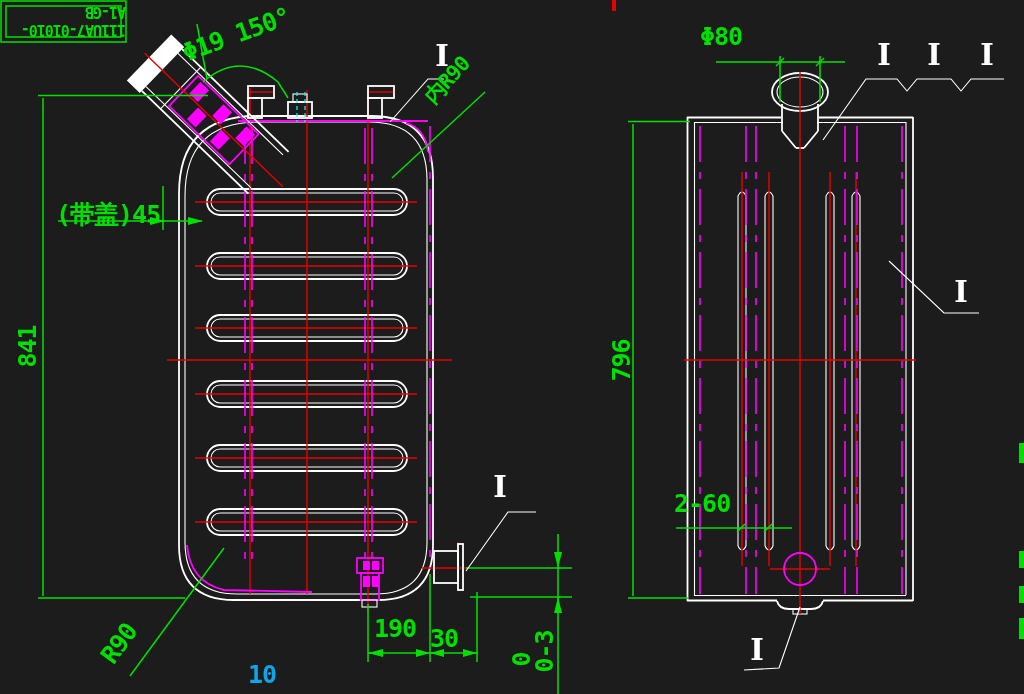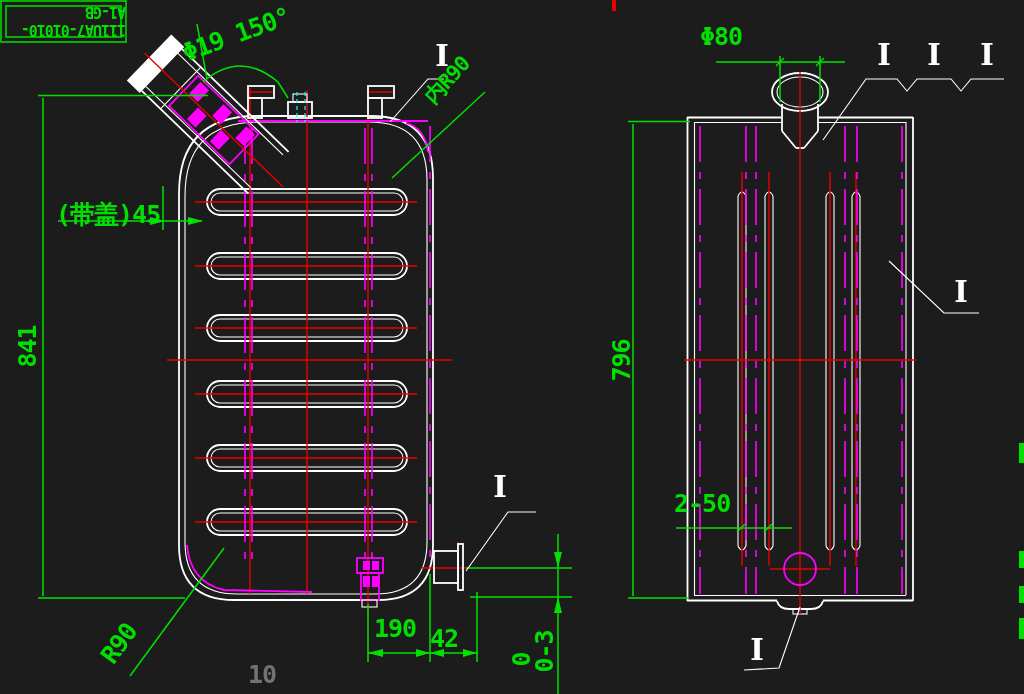--- a/index.html
+++ b/index.html
@@ -14,21 +14,21 @@
   .md{stroke:#ff00ff;stroke-width:1.6;stroke-dasharray:36 10 7 10;}
   .g {stroke:#00e000;stroke-width:1.5;}
   .c {stroke:#00ffff;stroke-width:1.2;stroke-dasharray:4 3;}
   .fg{fill:#00e000;stroke:none;}
   .fw{fill:#ffffff;stroke:none;}
   .fm{fill:#ff00ff;stroke:none;}
   .fr{fill:#e80000;stroke:none;}
   .lbl{position:absolute;color:#00e000;font:bold 25px "DejaVu Sans Mono",monospace;
        letter-spacing:-1px;white-space:nowrap;line-height:1;}
   .sm {font-size:21px;}
-  .wt {color:#737373;}
+  .wt {color:#0ea5e9;}
   .rot90{transform:rotate(-90deg);transform-origin:center center;text-align:center;}
   .sec{position:absolute;color:#ffffff;font:bold 29px "DejaVu Serif",serif;
        width:18px;height:30px;text-align:center;line-height:1;}
   .title{position:absolute;left:0;top:0;width:126px;height:42px;display:flex;
          align-items:center;justify-content:center;color:#00e000;
          font:bold 15px "DejaVu Sans Mono",monospace;letter-spacing:-1px;
          transform:rotate(180deg);}
 </style>
 </head>
 <body>
@@ -276,31 +276,31 @@
 
   <div class="lbl sm" style="left:420px;top:70px;transform:rotate(-47deg);">内R90</div>
 
   <div class="lbl" style="left:98px;top:631px;transform:rotate(-54deg);">R90</div>
 
 
   <div class="lbl wt" style="left:248px;top:662px;">10</div>
 
   <div class="lbl" style="left:374px;top:616px;">190</div>
 
-  <div class="lbl" style="left:430px;top:626px;">42</div>
+  <div class="lbl" style="left:430px;top:626px;">30</div>
 
   <div class="lbl rot90" style="left:509px;top:639px;width:70px;">0-3</div>
 
   <div class="lbl rot90" style="left:508px;top:647px;width:26px;">0</div>
 
   <div class="lbl" style="left:700px;top:24px;">Φ80</div>
 
   <div class="lbl rot90" style="left:586px;top:348px;width:70px;">796</div>
 
-  <div class="lbl" style="left:674px;top:491px;">2-50</div>
+  <div class="lbl" style="left:674px;top:491px;">2-60</div>
 
   <div class="sec" style="left:433px;top:42px;">I</div>
   <div class="sec" style="left:491px;top:473px;">I</div>
   <div class="sec" style="left:875px;top:41px;">I</div>
   <div class="sec" style="left:925px;top:41px;">I</div>
   <div class="sec" style="left:978px;top:41px;">I</div>
   <div class="sec" style="left:952px;top:278px;">I</div>
   <div class="sec" style="left:748px;top:636px;">I</div>
 
 </div>

